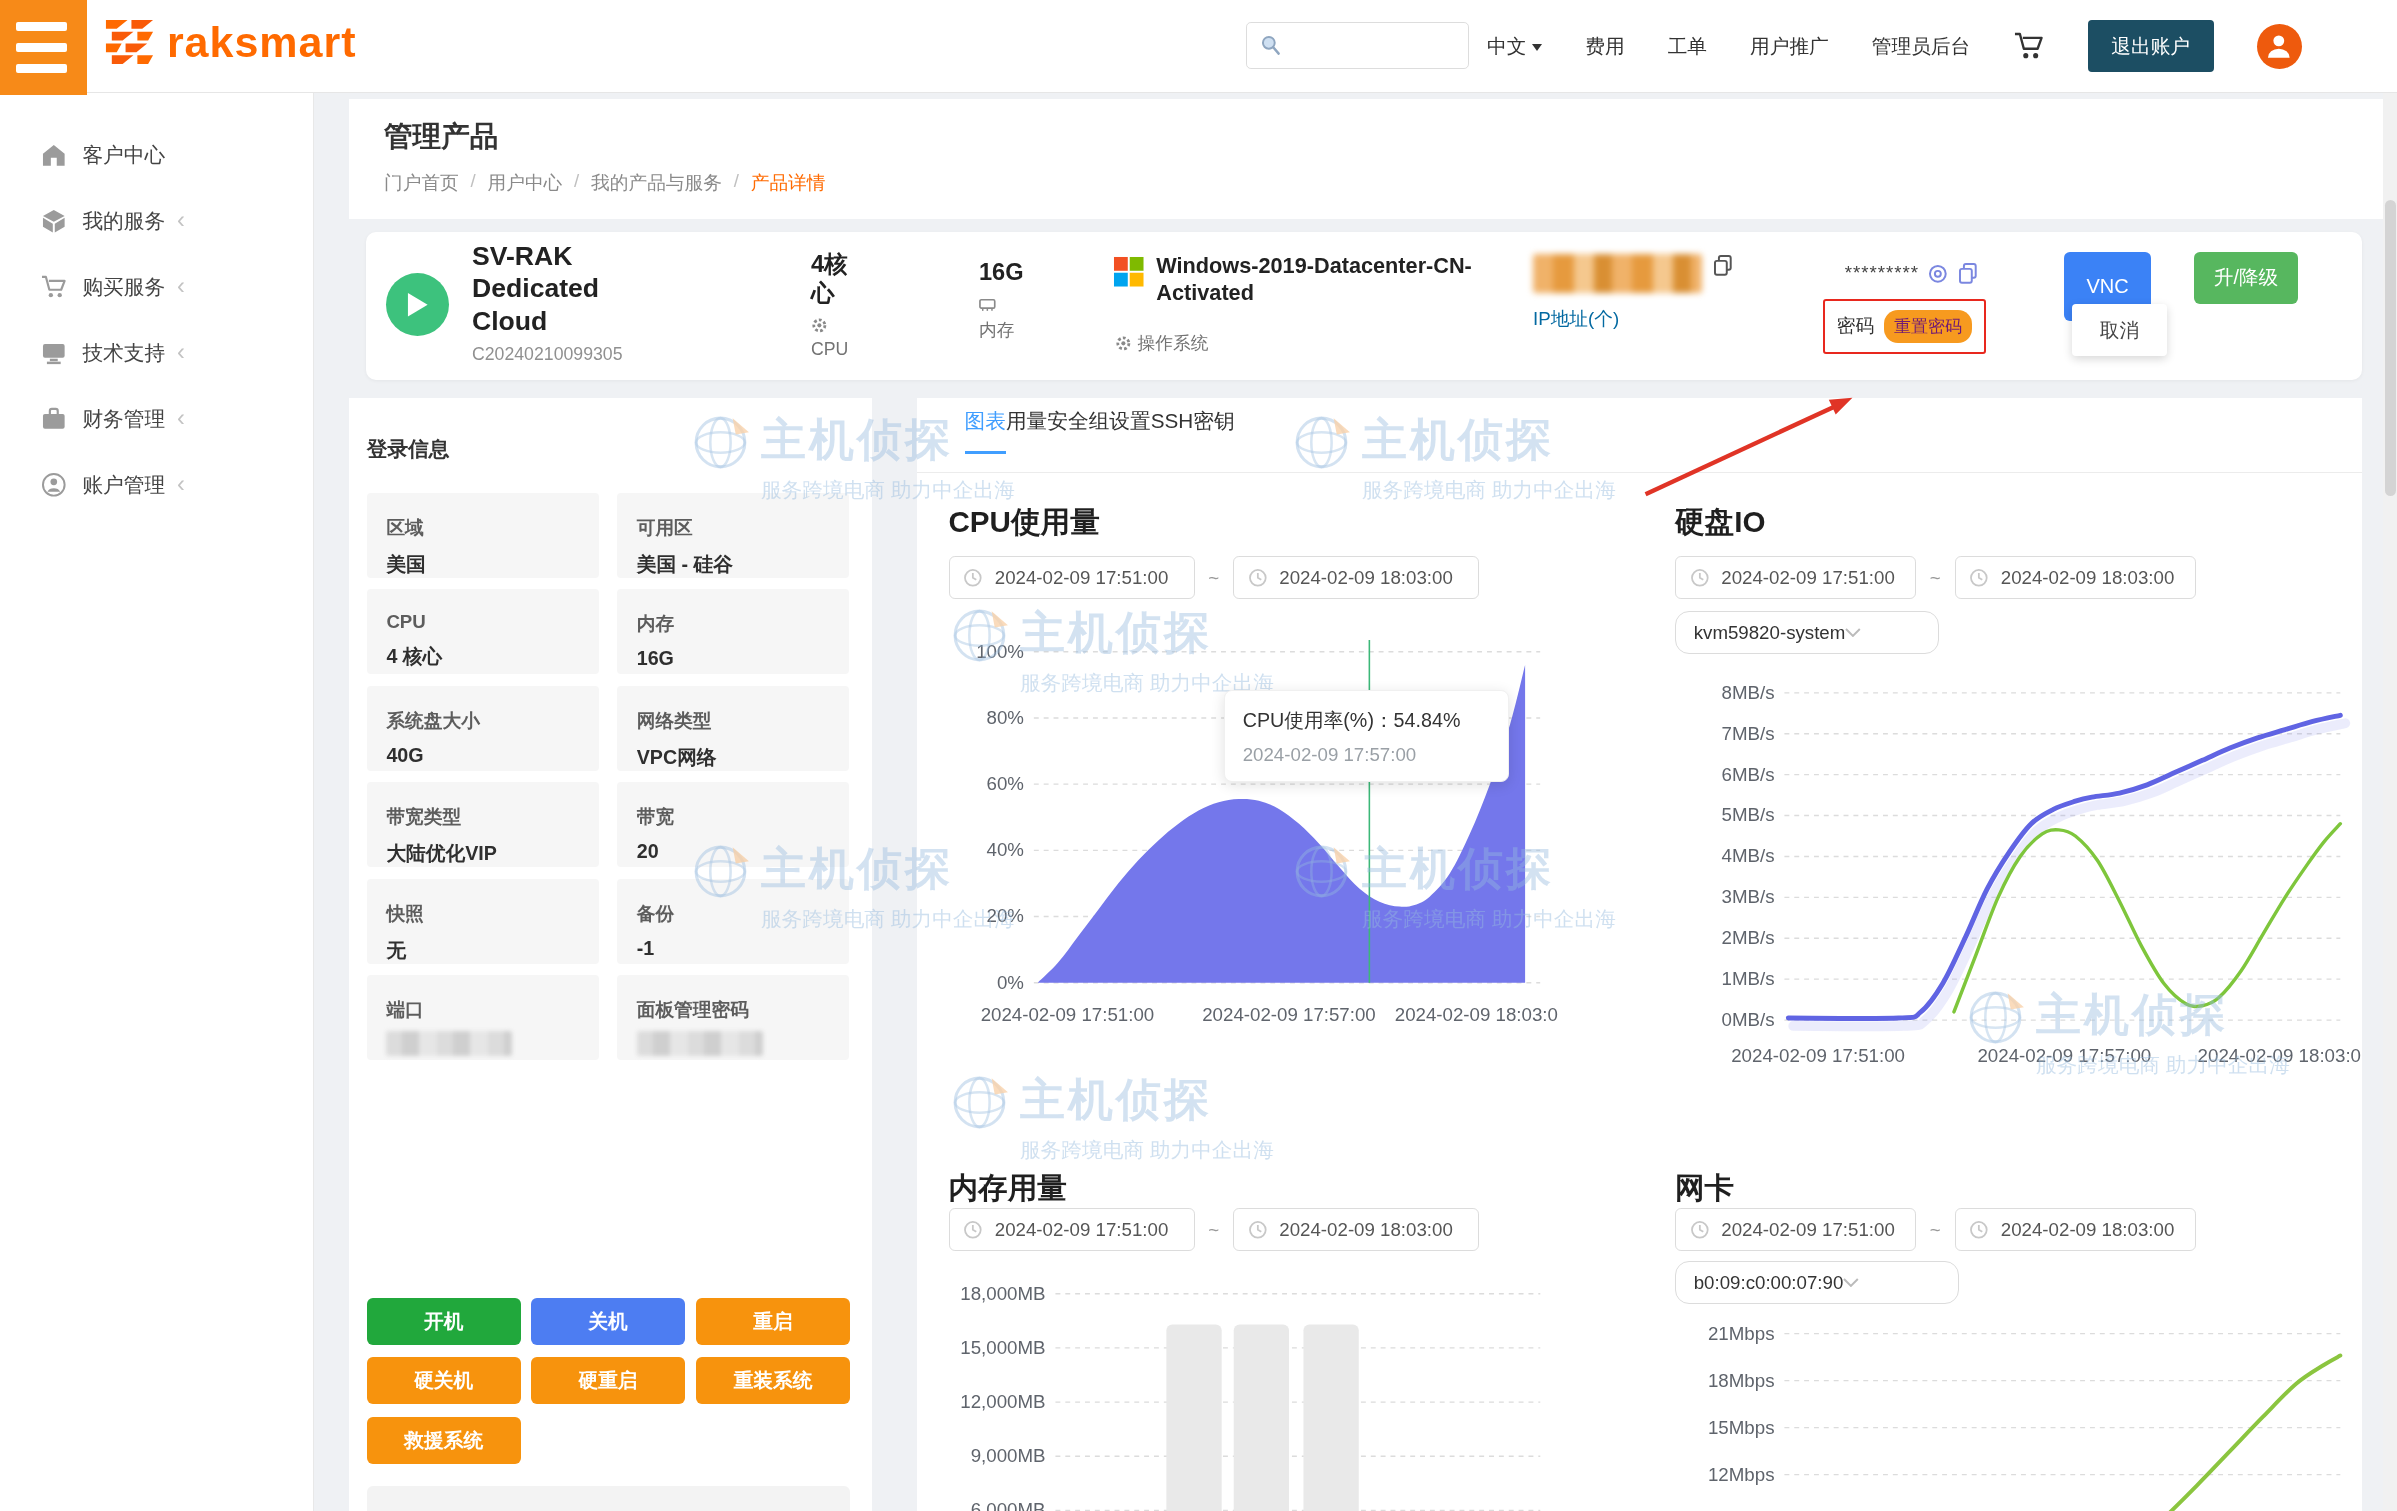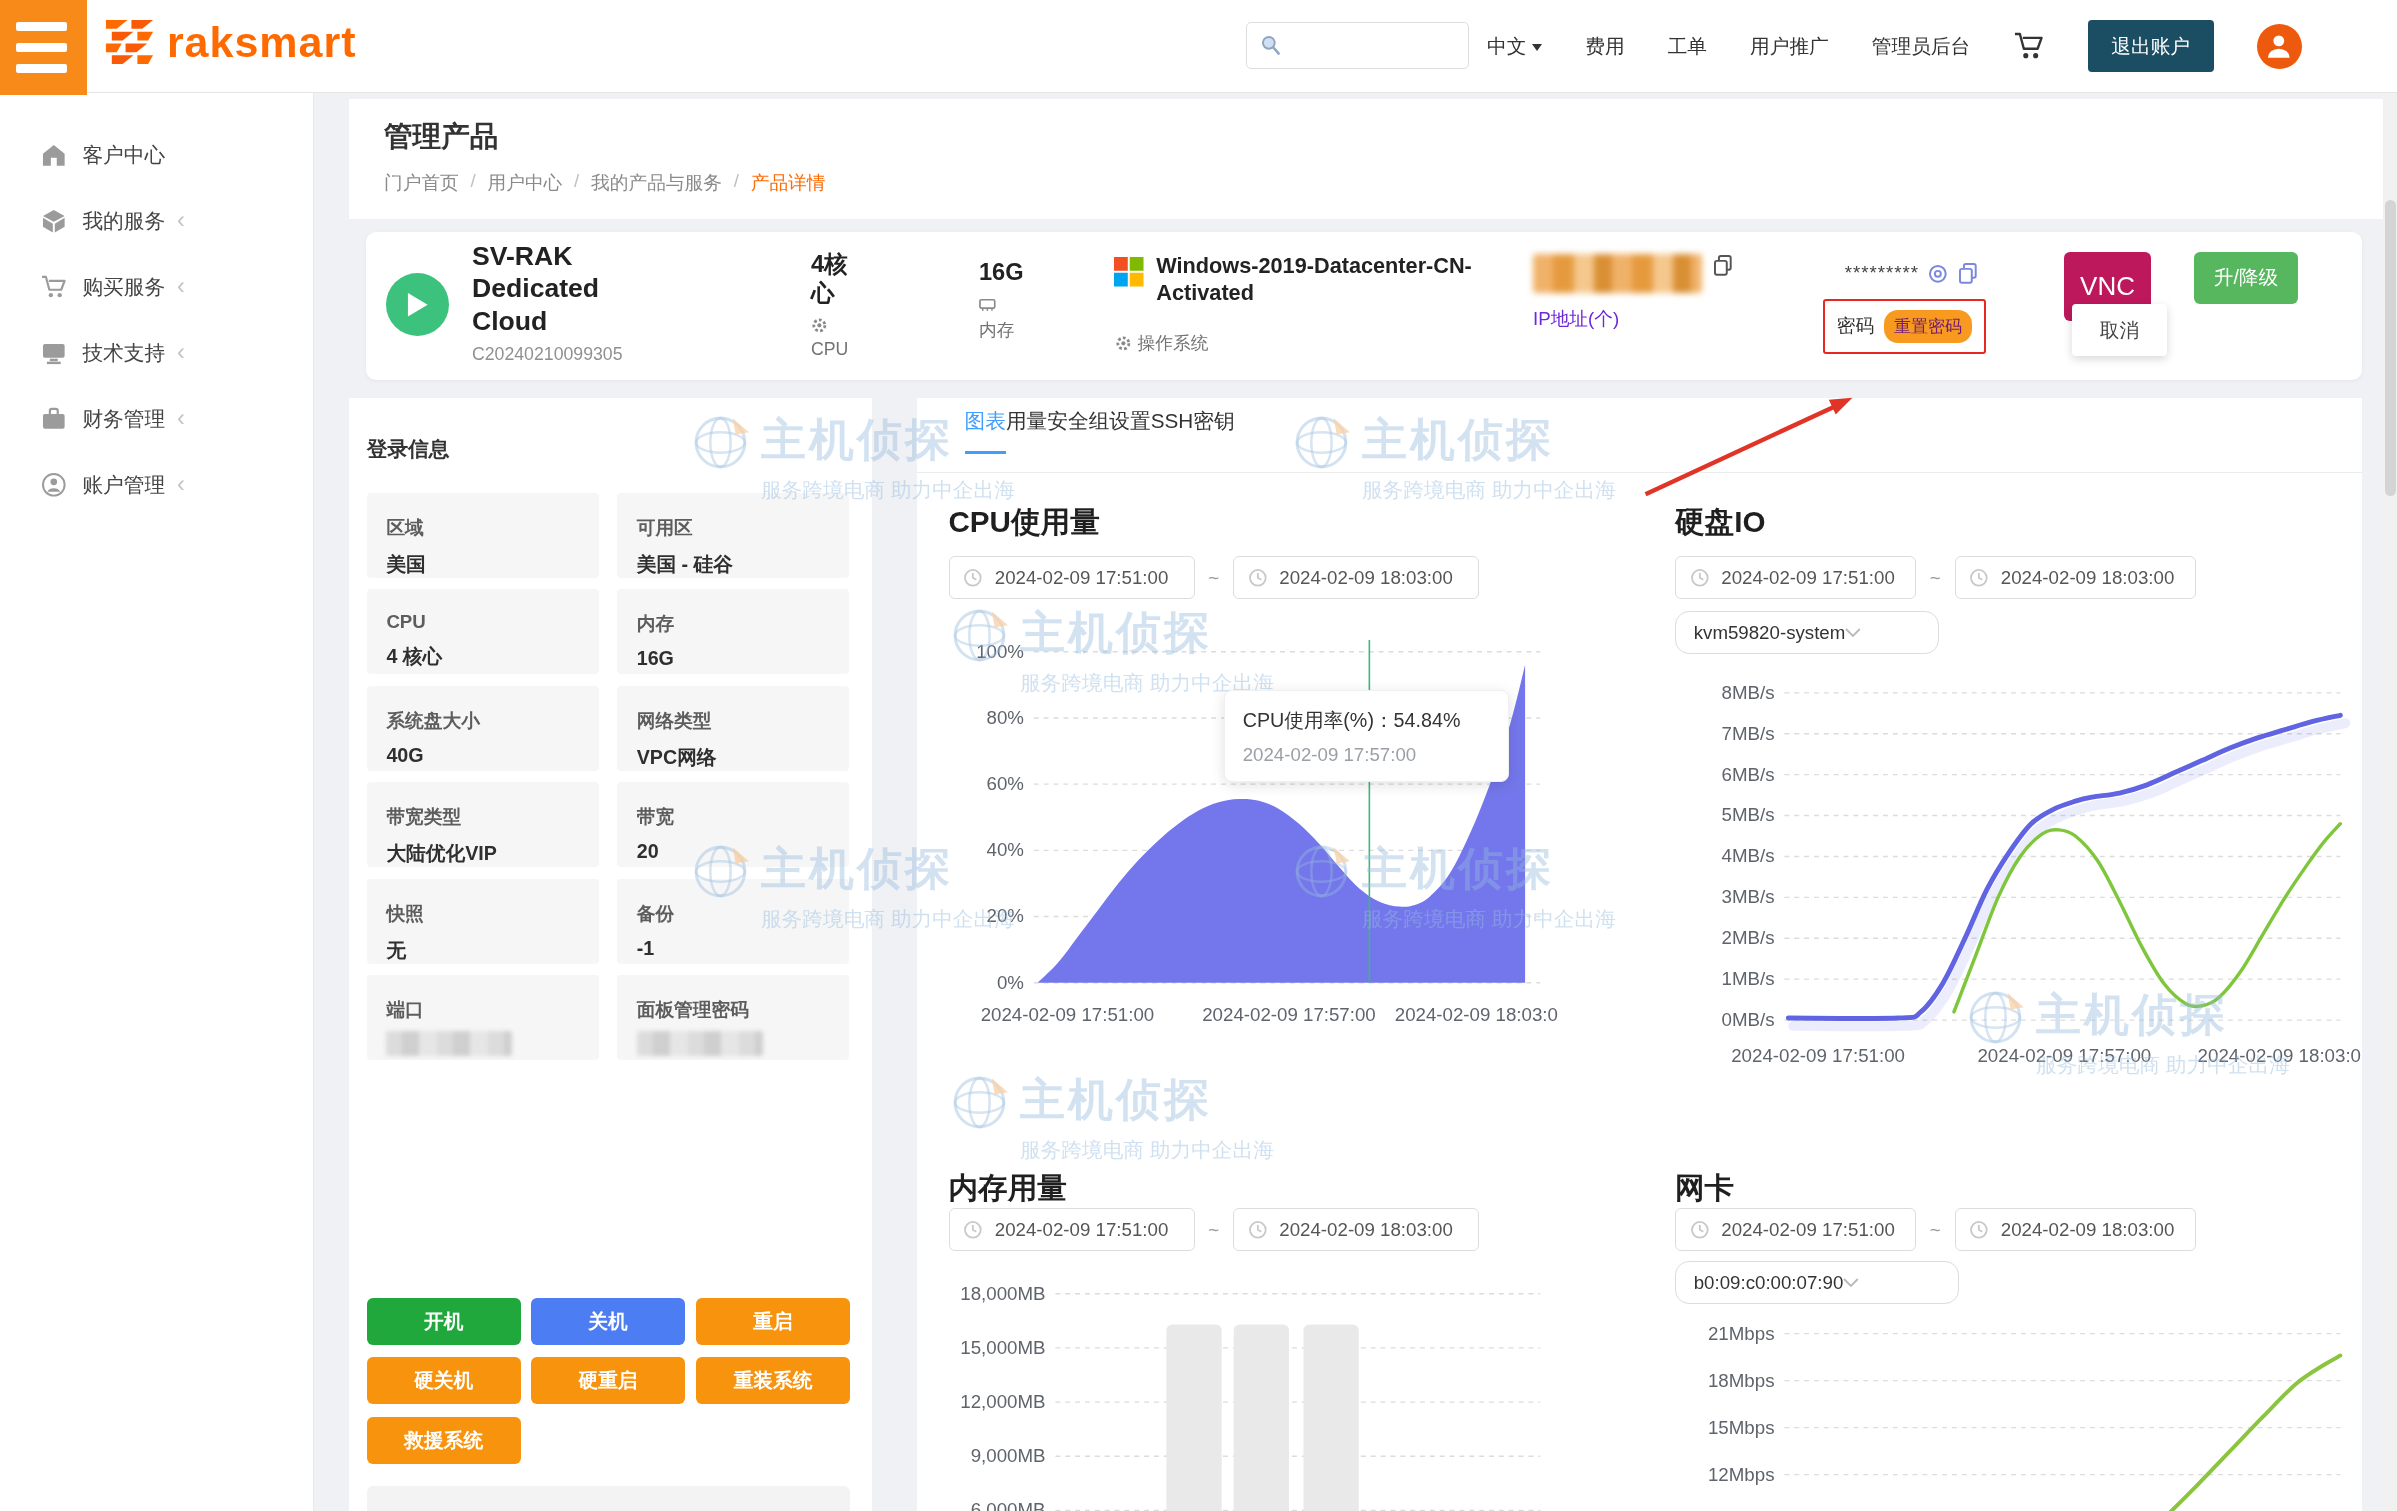--- a/index.html
+++ b/index.html
@@ -37,21 +37,21 @@
   .prod-id{position:absolute;left:106px;top:112px;font-size:17.7px;color:#909090;}
   .spec-val{font-size:23.6px;font-weight:bold;color:#222;line-height:29.6px;}
   .spec-label{font-size:17.7px;color:#737373;display:flex;align-items:center;gap:5.9px;flex-wrap:wrap;}
   .os-name{font-size:21.7px;font-weight:bold;color:#222;line-height:27.6px;}
   .blur-ip{width:169px;height:39px;border-radius:3px;background:repeating-linear-gradient(90deg,#f0b269 0 19.7px,#e69a3e 19.7px 41px,#f5c88e 41px 61px,#d98f33 61px 79px);filter:blur(3px);}
   .pw-stars{font-size:18.7px;color:#444;letter-spacing:1px;}
   .red-box{border:2px solid #e8281e;border-radius:3px;padding:8.9px 11.8px;display:flex;align-items:center;gap:9.9px;}
   .pw-label{font-size:18.7px;color:#333;}
   .reset-badge{background:#f79a1f;color:#701a75;font-size:17px;padding:4.9px 9.9px;border-radius:14px;cursor:pointer;white-space:nowrap;}
   .btn{display:flex;align-items:center;justify-content:center;color:#fff;border-radius:5.9px;cursor:pointer;}
-  .vnc-btn{position:absolute;left:1698px;top:19.7px;width:87px;height:69px;background:#be185d;font-size:26px;}
+  .vnc-btn{position:absolute;left:1698px;top:19.7px;width:87px;height:69px;background:#3b82f6;font-size:20px;}
   .upg-btn{position:absolute;left:1828px;top:19.7px;width:104px;height:52px;background:#57b75f;font-size:19.7px;}
   .cancel-pop{position:absolute;left:1706px;top:72px;width:95px;height:52px;background:#fff;border-radius:3.9px;box-shadow:0 3px 9.9px rgba(0,0,0,.16);display:flex;align-items:center;justify-content:center;font-size:19.7px;color:#444;cursor:pointer;z-index:5;}
   
   .left-card{position:absolute;left:349px;top:398px;width:523px;height:1113px;background:#fff;font-weight:bold;}
   .li-title{position:absolute;left:17.7px;top:37px;font-size:20.7px;color:#333;}
   .ibox{position:absolute;width:232px;height:85px;background:#f6f6f6;border-radius:3.9px;box-sizing:border-box;padding:21.7px 0 0 19.7px;}
   .ibox .ilabel{font-size:18.7px;color:#5d5d5d;}
   .ibox .ivalue{font-size:19.7px;color:#2f2f2f;margin-top:9.9px;}
   .blur-gray{width:126px;height:25.6px;margin-top:7.9px;border-radius:3px;background:repeating-linear-gradient(90deg,#dcdcdc 0 15.8px,#cfcfcf 15.8px 33px,#e6e6e6 33px 51px);filter:blur(2px);}
   .note-box{position:absolute;left:17.7px;top:674px;width:483px;height:150px;background:#f6f6f6;border-radius:3.9px;padding:23.6px 0 0 19.7px;box-sizing:border-box;font-size:18.7px;color:#5d5d5d;}
@@ -259,21 +259,21 @@
     </div>
 
     <div class="abs" style="left:1167px;top:21.7px;">
       <div style="display:flex;align-items:flex-start;gap:9.9px;">
         <div class="blur-ip"></div>
         <svg width="21.7" height="23.6" viewBox="0 0 22 24">
             <rect x="7" y="2" width="12" height="14" rx="2" fill="none" stroke="#555" stroke-width="2"></rect>
             <rect x="3" y="7" width="12" height="14" rx="2" fill="#fff" stroke="#555" stroke-width="2"></rect>
           </svg>
       </div>
-      <div style="font-size:18.7px;color:#6d28d9;margin-top:13.8px;">IP地址(个)</div>
+      <div style="font-size:18.7px;color:#0369a1;margin-top:13.8px;">IP地址(个)</div>
     </div>
 
     <div class="abs" style="left:1457px;top:29.6px;">
       <div style="display:flex;align-items:center;gap:7.9px;padding-left:21.7px;">
         <span class="pw-stars">*********</span>
         <svg width="21.7" height="21.7" viewBox="0 0 22 22">
             <circle cx="11" cy="11" r="8" fill="none" stroke="#7b87e0" stroke-width="2"></circle>
             <circle cx="11" cy="11" r="3" fill="none" stroke="#7b87e0" stroke-width="2"></circle>
           </svg>
         <svg width="21.7" height="23.6" viewBox="0 0 22 24">

